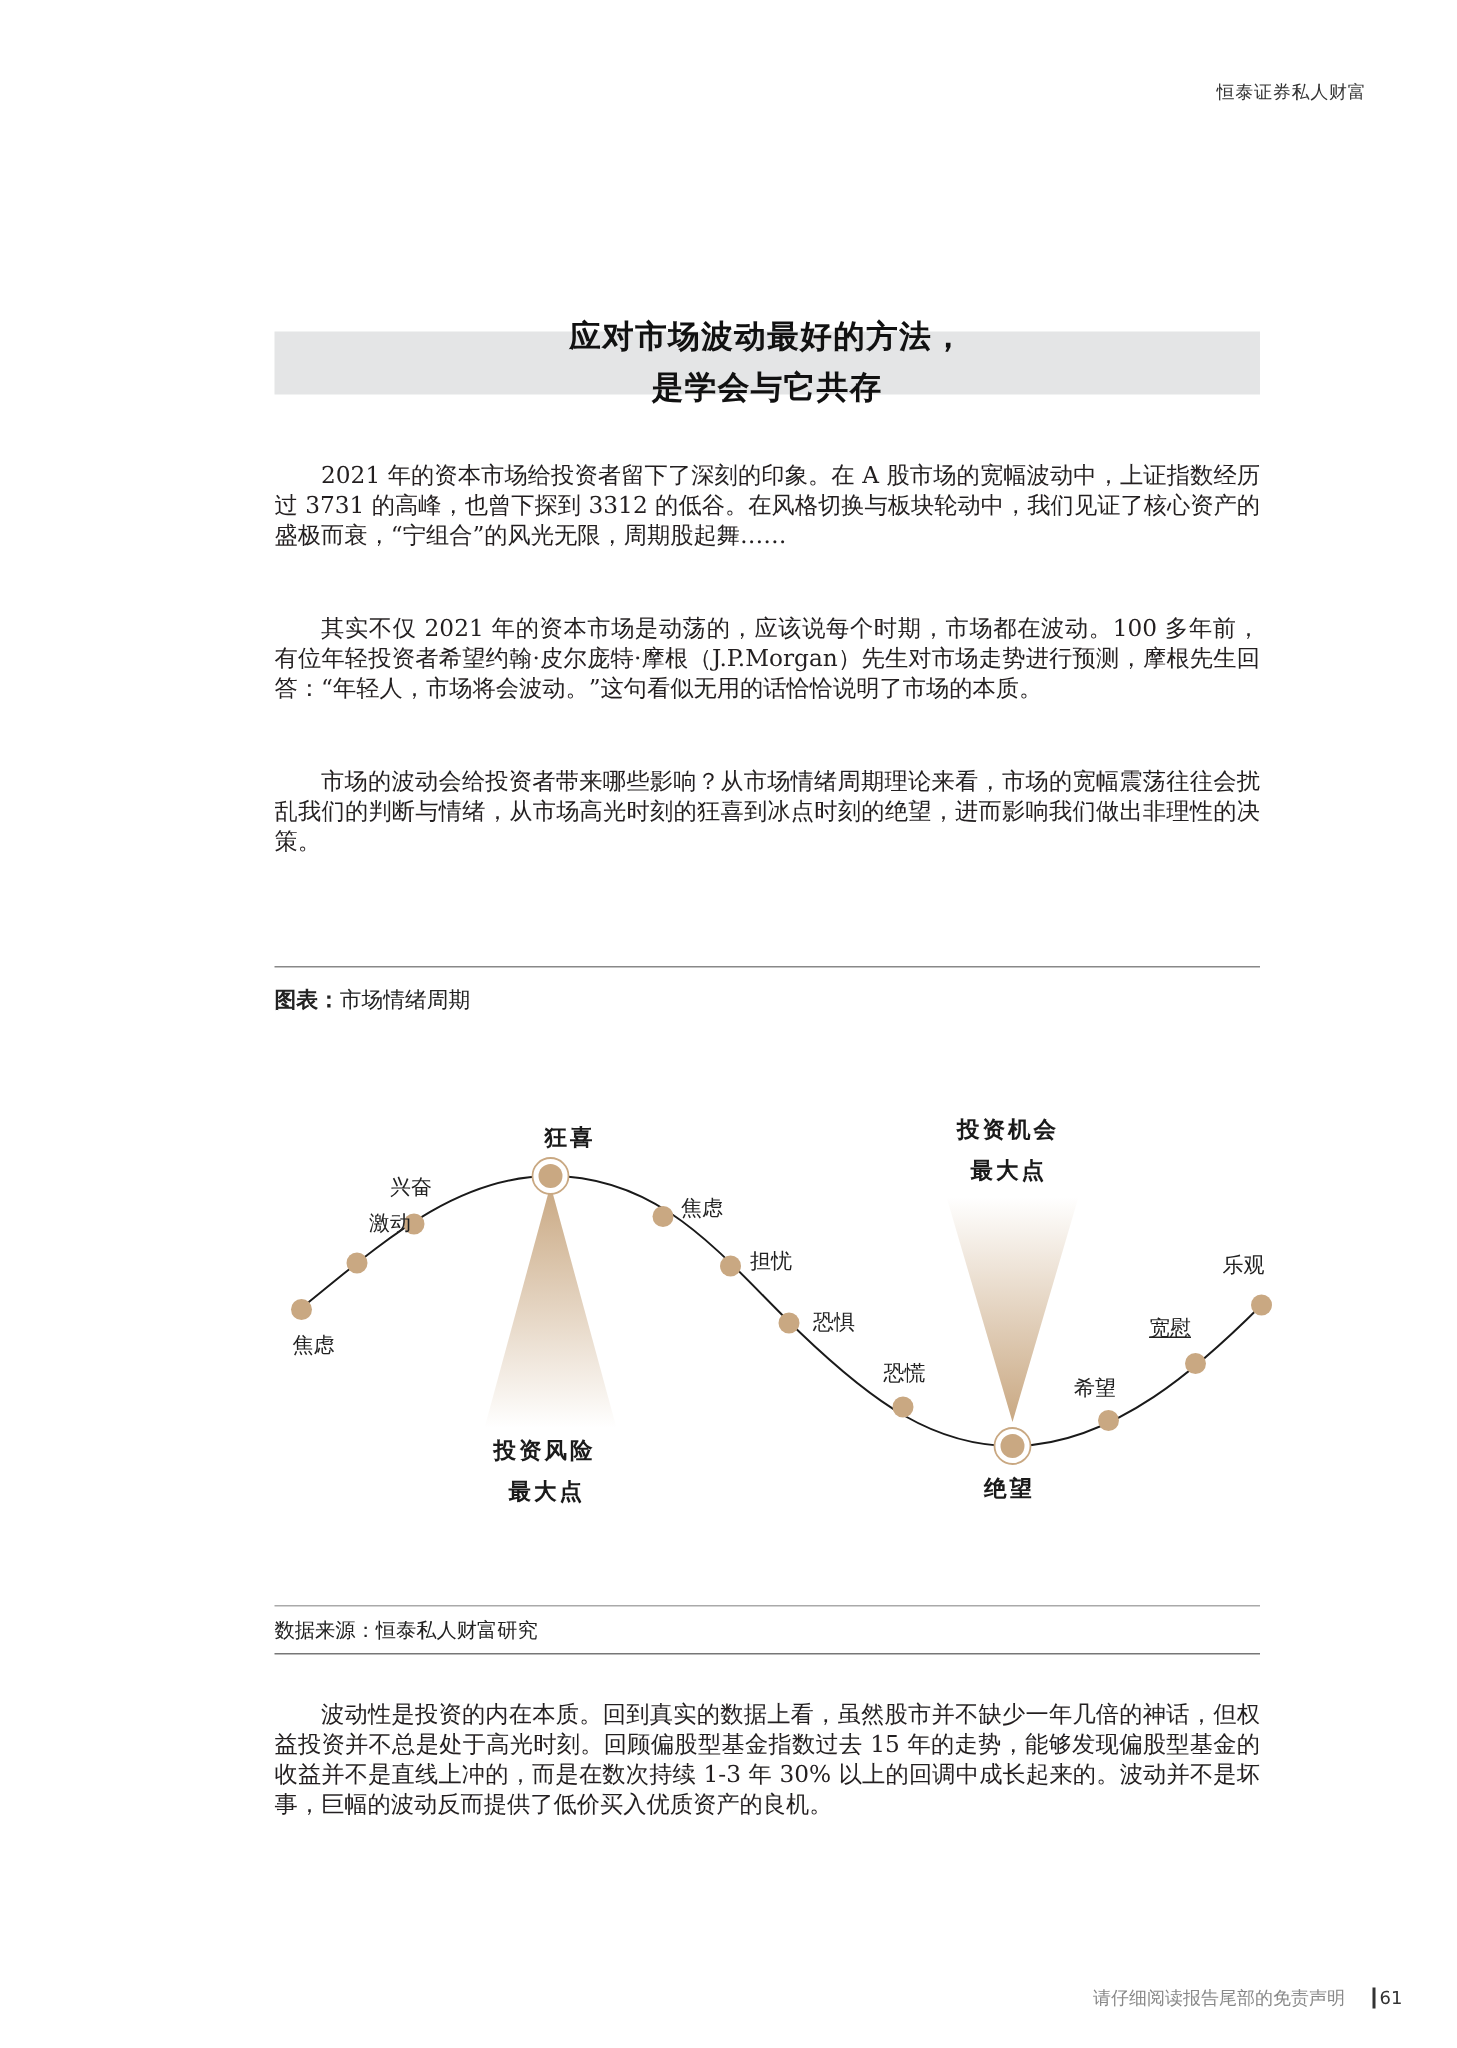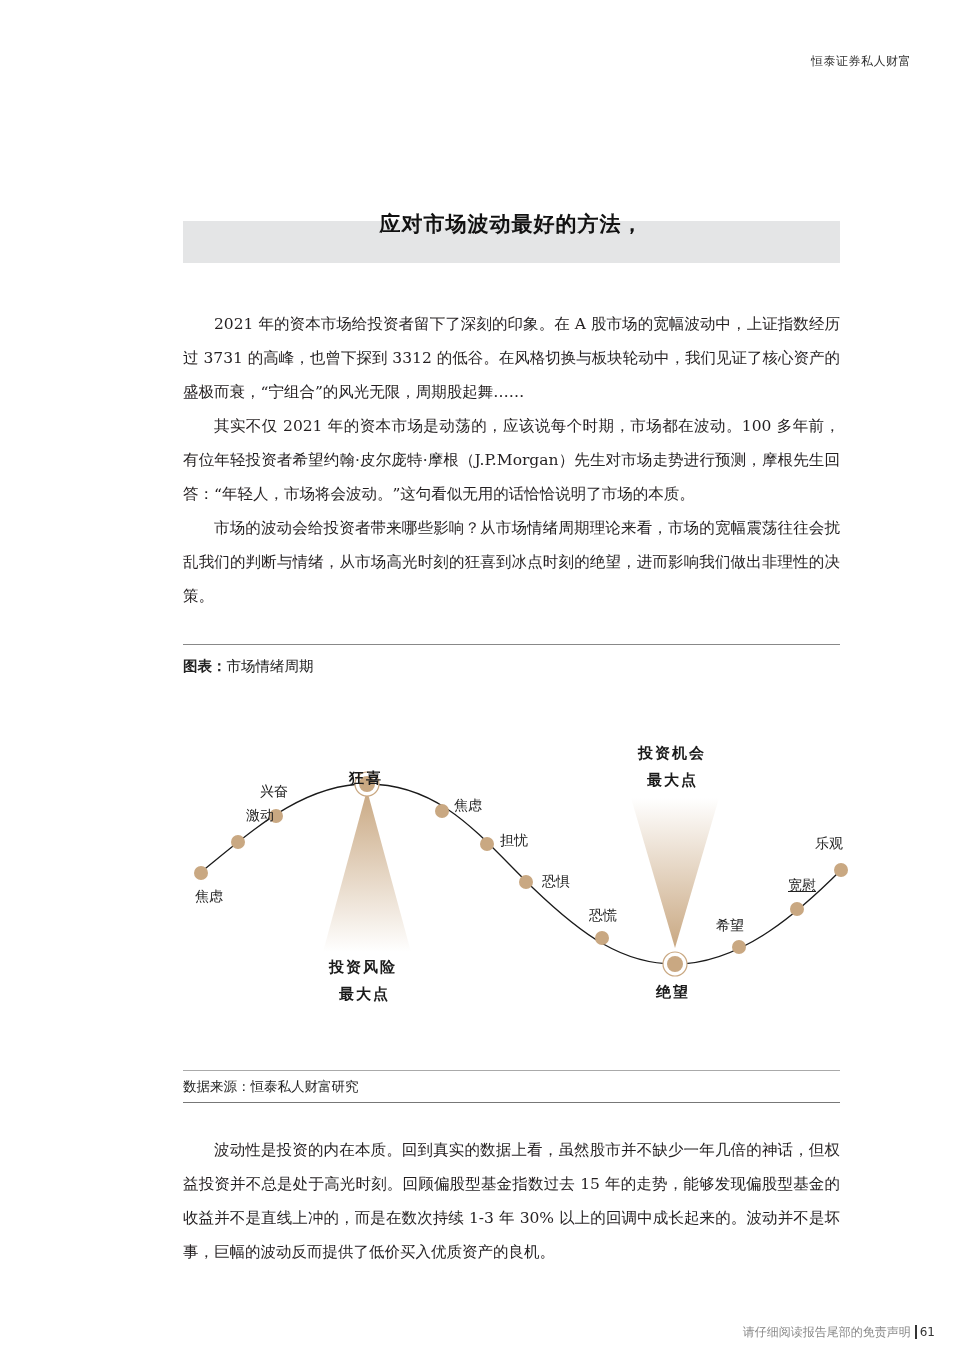--- a/index.html
+++ b/index.html
@@ -17,21 +17,21 @@
   .title-line {
     position: absolute; left: 0; width: 657px; text-align: center;
     font-size: 21px; font-weight: bold; color: #111; letter-spacing: 1px;
     font-family: "DejaVu Sans", sans-serif;
   }
   .title-line.l1 { top: 4px; }
   .title-line.l2 { top: 38px; }
 
   .para {
     position: absolute; left: 183px; width: 657px;
-    font-family: "DejaVu Serif", serif; font-size: 15.5px; line-height: 34px;
+    font-family: "DejaVu Serif", serif; font-size: 15.5px; line-height: 20px;
     color: #231f20; text-align: justify; text-indent: 2em;
   }
 
   .rule { position: absolute; left: 183px; width: 657px; height: 1px; background: #888; }
 
   .fig-caption {
     position: absolute; left: 183px; top: 657px;
     font-size: 14.5px; color: #222;
   }
   .fig-caption b { font-weight: bold; }
@@ -44,30 +44,31 @@
   .chart { position: absolute; left: 183px; top: 720px; width: 670px; height: 320px; }
   .chart svg { position: absolute; left: 0; top: 0; }
   .lbl { position: absolute; font-size: 14px; color: #222; white-space: nowrap; }
   .lbl.bold { font-weight: bold; font-size: 15px; letter-spacing: 2px; color: #1a1a1a; }
   .lbl.center { text-align: center; }
 
   .footer {
     position: absolute; top: 1324px; right: 36px;
     font-size: 12px; color: #888;
   }
-  .footer .pg { color: #333; margin-left: 4px; border-left: 2px solid #333; padding-left: 3px; text-align: right; }
+  .footer .pg { color: #333; margin-left: 18px; border-left: 2px solid #333; padding-left: 3px; text-align: right; }
 </style>
 </head>
 <body>
 
 <div class="header-brand">恒泰证券私人财富</div>
 
 <div class="title-block">
   <div class="title-band"></div>
   <div class="title-line l1">应对市场波动最好的方法，</div>
+  <div class="title-line l2">是学会与它共存</div>
 </div>
 
 <p class="para" style="top:307px;">2021 年的资本市场给投资者留下了深刻的印象。在 A 股市场的宽幅波动中，上证指数经历过 3731 的高峰，也曾下探到 3312 的低谷。在风格切换与板块轮动中，我们见证了核心资产的盛极而衰，“宁组合”的风光无限，周期股起舞……</p>
 <p class="para" style="top:409px;">其实不仅 2021 年的资本市场是动荡的，应该说每个时期，市场都在波动。100 多年前，有位年轻投资者希望约翰·皮尔庞特·摩根（J.P.Morgan）先生对市场走势进行预测，摩根先生回答：“年轻人，市场将会波动。”这句看似无用的话恰恰说明了市场的本质。</p>
 <p class="para" style="top:511px;">市场的波动会给投资者带来哪些影响？从市场情绪周期理论来看，市场的宽幅震荡往往会扰乱我们的判断与情绪，从市场高光时刻的狂喜到冰点时刻的绝望，进而影响我们做出非理性的决策。</p>
 
 <div class="rule" style="top:644px;"></div>
 <div class="fig-caption">
   <b>图表：</b><span>市场情绪周期</span>
 </div>
@@ -105,28 +106,28 @@
     </g>
     <circle cx="184" cy="64" r="12" fill="#fff" stroke="#c9a882" stroke-width="1.2"></circle>
     <circle cx="184" cy="64" r="8" fill="#c9a882"></circle>
     <circle cx="492" cy="244" r="12" fill="#fff" stroke="#c9a882" stroke-width="1.2"></circle>
     <circle cx="492" cy="244" r="8" fill="#c9a882"></circle>
   </svg>
 
   <span class="lbl" style="left:12px; top:168px;">焦虑</span>
   <span class="lbl" style="left:31px; top:87px;margin-left:32px;">激动</span>
   <span class="lbl" style="left:77px; top:63px;">兴奋</span>
-  <span class="lbl bold" style="left:166px; top:29px;margin-top:20px;">狂喜</span>
+  <span class="lbl bold" style="left:180px; top:29px;">狂喜</span>
   <span class="lbl" style="left:271px; top:77px;">焦虑</span>
   <span class="lbl" style="left:317px; top:112px;">担忧</span>
   <span class="lbl" style="left:359px; top:153px;">恐惧</span>
   <span class="lbl" style="left:406px; top:187px;">恐慌</span>
   <span class="lbl bold" style="left:473px; top:263px;">绝望</span>
   <span class="lbl" style="left:533px; top:197px;font-family:Liberation Mono, monospace;">希望</span>
-  <span class="lbl" style="left:605px; top:157px;text-decoration:underline;">宽慰</span>
+  <span class="lbl" style="left:583px; top:157px;text-decoration:underline;">宽慰</span>
   <span class="lbl" style="left:632px; top:115px;text-align:center;">乐观</span>
 
   <span class="lbl bold center" style="left:146px; top:238px;text-align:right;">投资风险</span>
   <span class="lbl bold center" style="left:156px; top:265px;">最大点</span>
   <span class="lbl bold center" style="left:455px; top:24px;">投资机会</span>
   <span class="lbl bold center" style="left:464px; top:51px;">最大点</span>
 </div>
 
 <div class="rule" style="top:1070px; background:#aaa;"></div>
 <div class="source">数据来源：恒泰私人财富研究</div>

